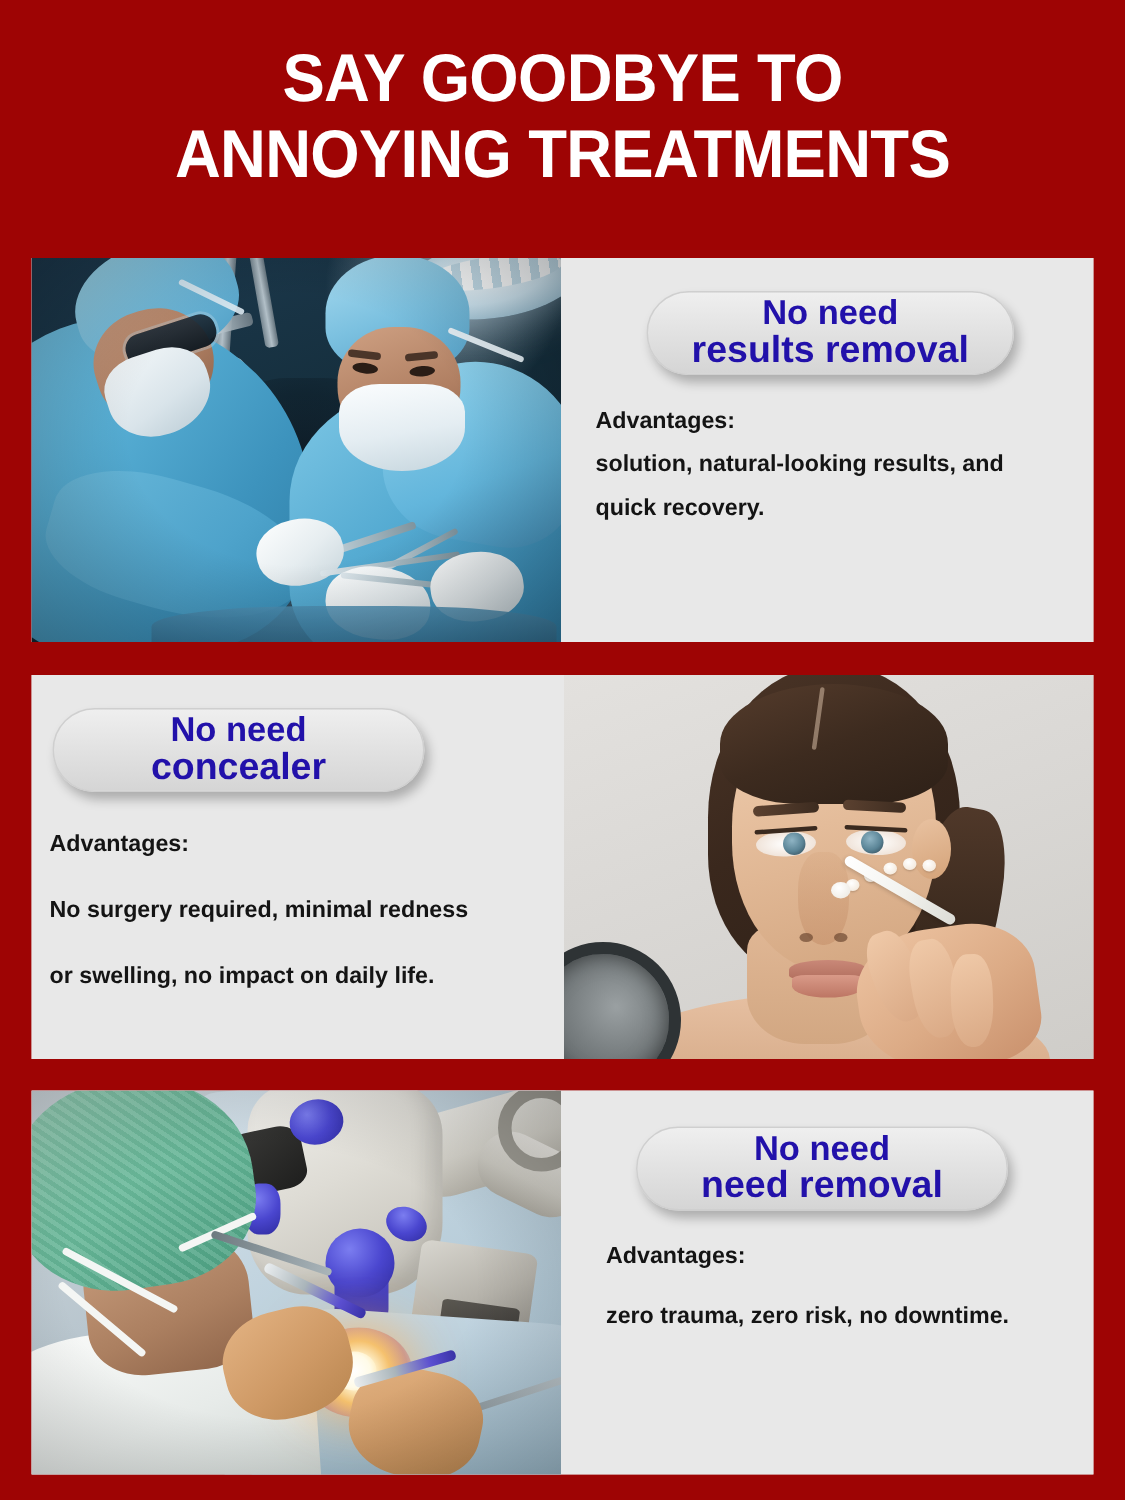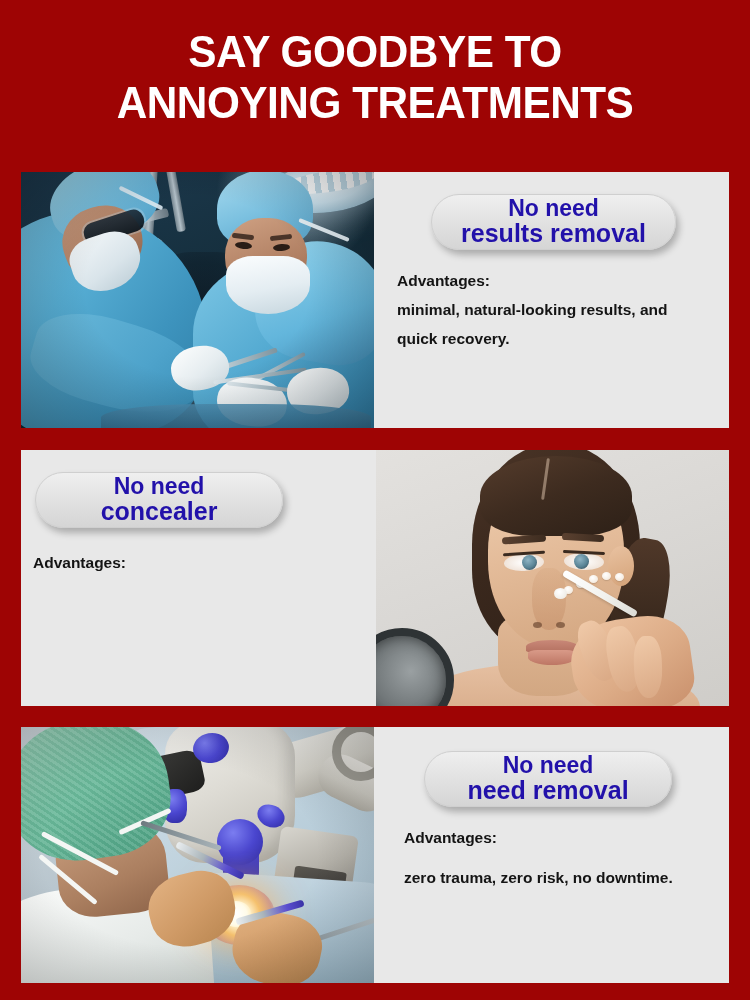--- a/index.html
+++ b/index.html
@@ -552,35 +552,37 @@
       <div class="or-vignette"></div>
     </div>
 
     <div class="half-txt">
       <div class="pill pill-1">
         <span class="pill-l1">No need</span>
         <span class="pill-l2">results removal</span>
       </div>
       <div class="txt-block tb-1">
         <div class="adv">Advantages:</div>
-        <span class="body-line">minimal, natural-looking results, and</span>
+        <span class="body-line">solution, natural-looking results, and</span>
         <span class="body-line">quick recovery.</span>
       </div>
     </div>
   </div>
 
   <div class="row row-2">
 
     <div class="half-txt">
       <div class="pill pill-2">
         <span class="pill-l1">No need</span>
         <span class="pill-l2">concealer</span>
       </div>
       <div class="txt-block tb-2">
         <div class="adv">Advantages:</div>
+        <span class="body-line">No surgery required, minimal redness</span>
+        <span class="body-line">or swelling, no impact on daily life.</span>
       </div>
     </div>
 
     <div class="half-img img-face">
       <div class="fc-shoulder"></div>
       <div class="fc-hair-back"></div>
       <div class="fc-pony"></div>
       <div class="fc-neck"></div>
       <div class="fc-head"></div>
       <div class="fc-ear"></div>

